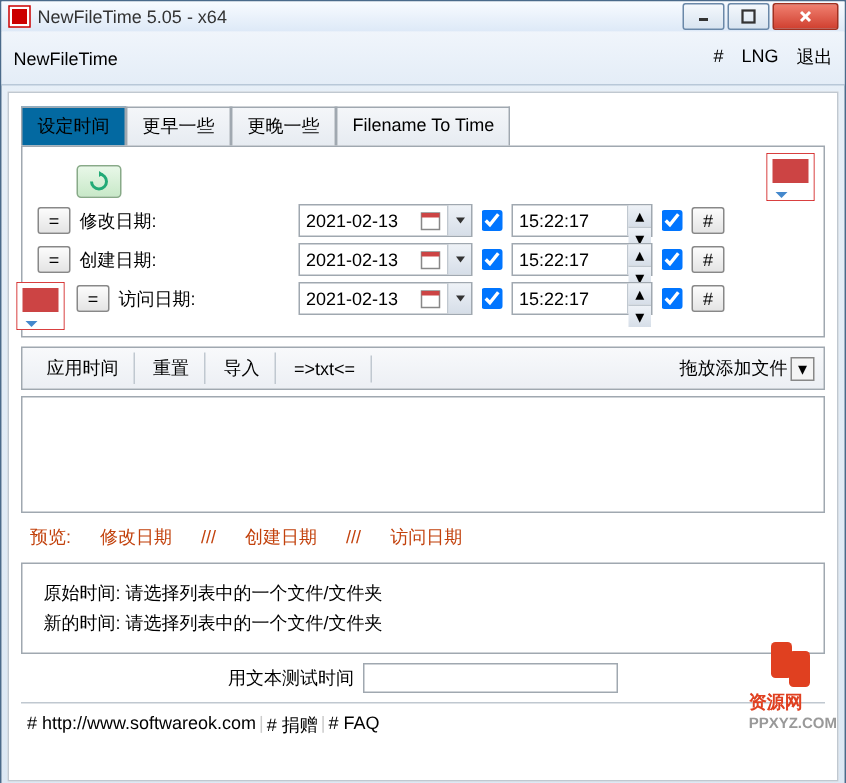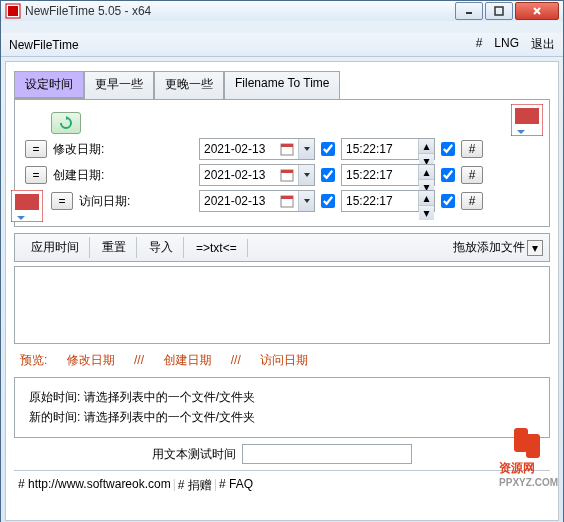--- a/index.html
+++ b/index.html
@@ -4,27 +4,27 @@
 <style>
 * { margin: 0; padding: 0; box-sizing: border-box; font-family: "Microsoft YaHei", Tahoma, sans-serif; font-size: 12px; }
 body { background: #fff; width: 564px; height: 522px; overflow: hidden; }
 .window { border: 1px solid #4a6a8a; background: linear-gradient(#e8f0f8, #dce8f4); }
 .titlebar { display: flex; align-items: center; height: 20px; background: linear-gradient(#f8fbff, #dde9f7); padding: 0 4px; }
 .titlebar .icon { width: 16px; height: 16px; margin-right: 4px; }
 .titlebar .title { flex: 1; color: #333; }
 .winbtns { display: flex; gap: 2px; }
 .winbtn { width: 28px; height: 18px; border: 1px solid #6a88a8; border-radius: 2px; background: linear-gradient(#f4f8fc, #d8e4f0); display: flex; align-items: center; justify-content: center; cursor: pointer; }
 .winbtn.close { background: linear-gradient(#f08070, #d04030); color: #fff; width: 44px; border-color: #a03020; }
-.menubar { display: flex; justify-content: space-between; align-items: center; height: 24px; padding: 0 8px; background: linear-gradient(#f0f5fb, #e4edf7); border-bottom: 1px solid #b8c8d8; margin-top: 12px; }
+.menubar { display: flex; justify-content: space-between; align-items: center; height: 36px; padding: 0 8px; background: linear-gradient(#f0f5fb, #e4edf7); border-bottom: 1px solid #b8c8d8; }
 .menubar .left, .menubar .right { display: flex; gap: 12px; }
 .menubar span { cursor: pointer; }
 .content { background: #fff; margin: 4px; border: 1px solid #c0c8d0; min-height: 460px; }
 .tabs { display: flex; margin: 8px 8px 0 8px; position: relative; top: 1px; }
 .tab { padding: 4px 10px; border: 1px solid #a0a8b0; background: linear-gradient(#f4f6f9, #e6ebf1); cursor: pointer; border-bottom: none; }
-.tab.active { background: #c4b5fd; border-bottom: 3px solid #a3a3a3; }
+.tab.active { background: #0369a1; border-bottom: 1px solid #a3a3a3; }
 .tabpanel { border: 1px solid #a0a8b0; margin: 0 8px 6px 8px; padding: 8px 10px 10px 10px; background: #fff; position: relative; }
 .row { display: flex; align-items: center; gap: 6px; margin: 4px 0; }
 .eqbtn { width: 22px; height: 18px; border: 1px solid #888; background: linear-gradient(#fcfcfc, #e4e4e4); text-align: center; line-height: 16px; cursor: pointer; border-radius: 2px; }
 .label { width: 140px; text-align: left; }
 .dateinput, .timeinput { display: flex; align-items: center; border: 1px solid #a0a8b0; background: #fff; height: 22px; }
 .dateinput input, .timeinput input { border: none; outline: none; padding: 0 4px; width: 76px; }
 .dropbtn, .spinbtn { width: 16px; height: 20px; background: linear-gradient(#eef2f7,#d6dee8); border-left: 1px solid #c0c8d0; display:flex; align-items:center; justify-content:center; cursor: pointer; }
 .dropbtn svg { width: 8px; height: 8px; }
 .calicon { width: 22px; display:flex; align-items:center; justify-content:center; }
 .chk { width: 14px; height: 14px; }

